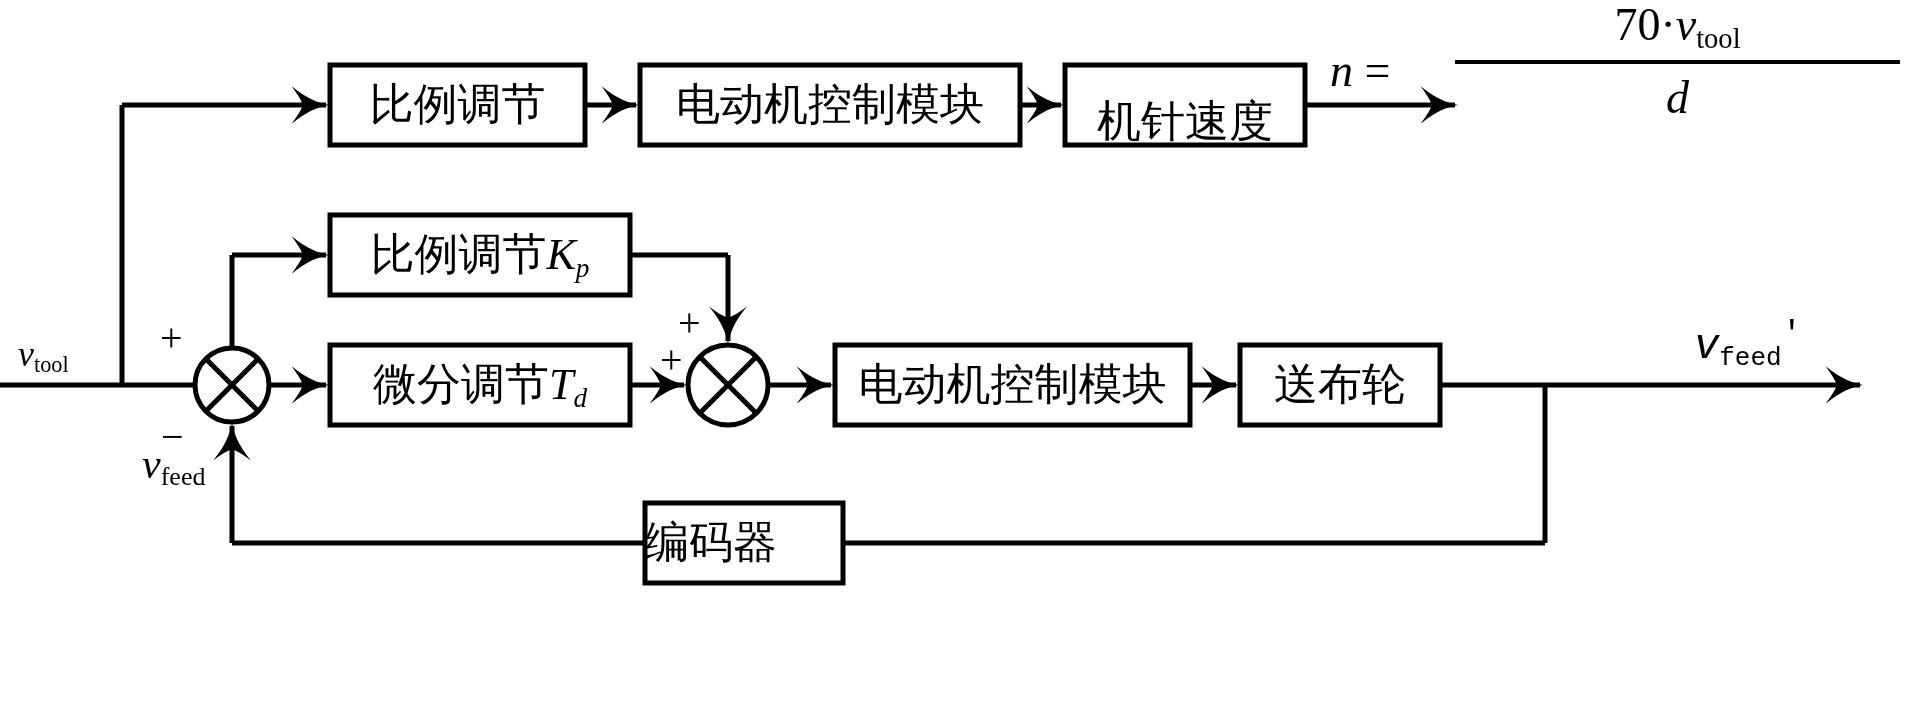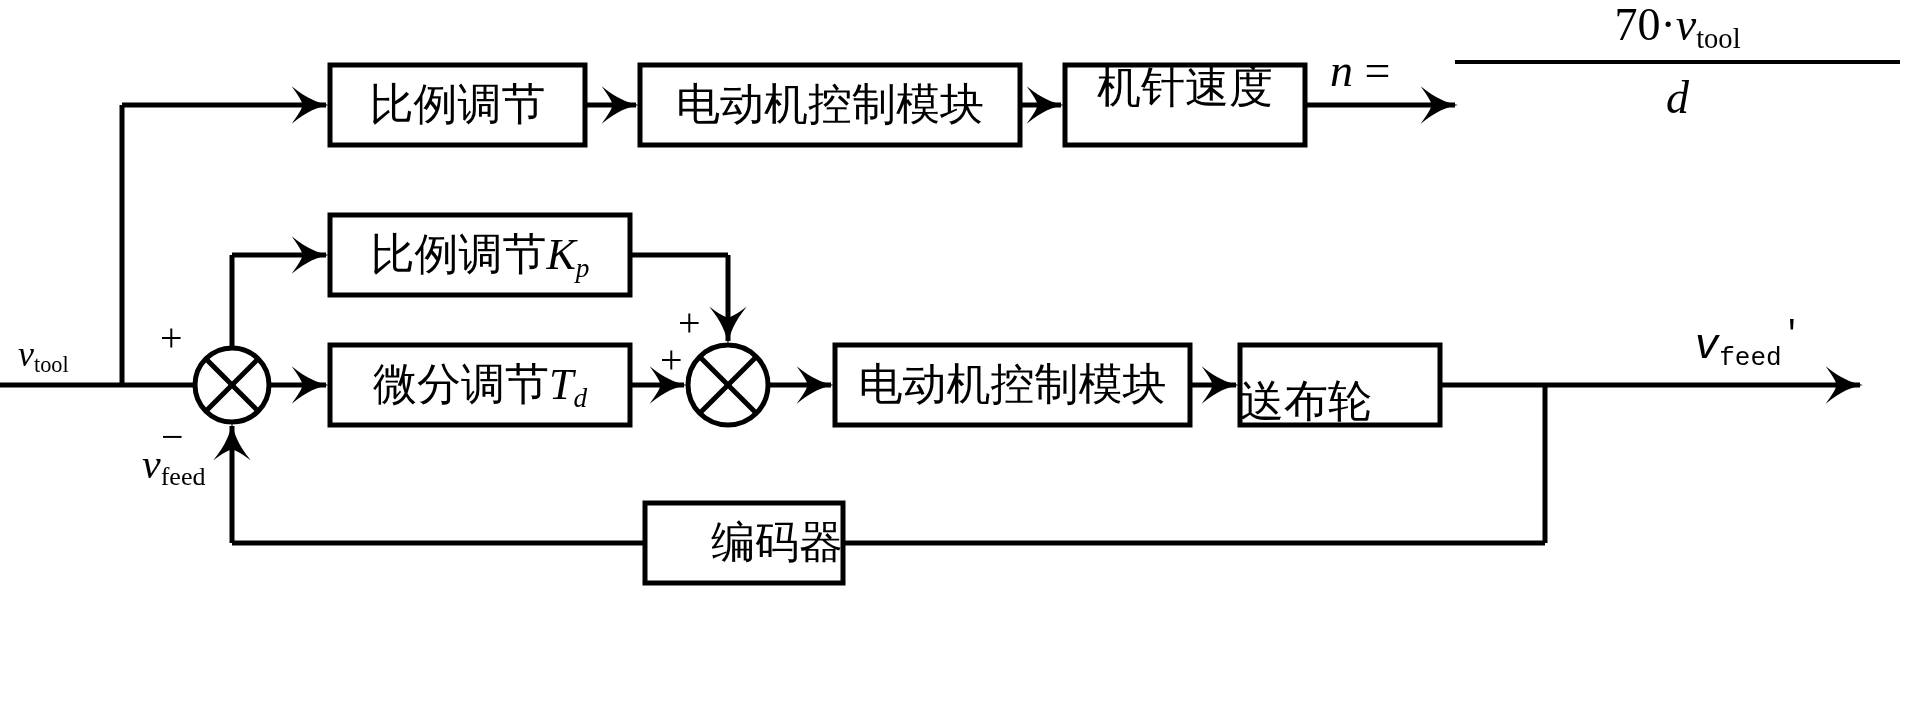--- a/index.html
+++ b/index.html
@@ -105,41 +105,41 @@
   </svg>
 
   <div class="mlabel" style="left:330px;top:83px;width:255px;text-align:center;font-size:44px;">
     <span>比例调节</span>
   </div>
 
   <div class="mlabel" style="left:640px;top:83px;width:380px;text-align:center;font-size:44px;">
     <span>电动机控制模块</span>
   </div>
 
-  <div class="mlabel" style="left:1065px;top:66px;width:240px;text-align:center;font-size:44px;">
+  <div class="mlabel" style="left:1065px;top:100px;width:240px;text-align:center;font-size:44px;">
     <span>机针速度</span>
   </div>
 
   <div class="mlabel" style="left:330px;top:363px;width:300px;text-align:center;font-size:44px;">
     <span>微分调节</span><span class="var">T</span><span class="subi">d</span>
   </div>
 
   <div class="mlabel" style="left:330px;top:233px;width:300px;text-align:center;font-size:44px;">
     <span>比例调节</span><span class="var">K</span><span class="subi">p</span>
   </div>
 
   <div class="mlabel" style="left:835px;top:363px;width:355px;text-align:center;font-size:44px;">
     <span>电动机控制模块</span>
   </div>
 
-  <div class="mlabel" style="left:1240px;top:380px;width:200px;font-size:44px;">
+  <div class="mlabel" style="left:1240px;top:363px;width:200px;text-align:center;font-size:44px;">
     <span>送布轮</span>
   </div>
 
-  <div class="mlabel" style="left:645px;top:521px;width:198px;text-align:right;font-size:44px;">
+  <div class="mlabel" style="left:645px;top:521px;width:198px;text-align:left;font-size:44px;">
     <span>编码器</span>
   </div>
 
   <div class="mlabel" style="left:18px;top:336px;font-size:36px;">
     <span class="var">v</span><span class="sub">tool</span>
   </div>
 
   <div class="mlabel" style="left:136px;top:443px;font-size:42px;margin-left:6px;">
     <span class="var">v</span><span class="sub">feed</span>
   </div>

